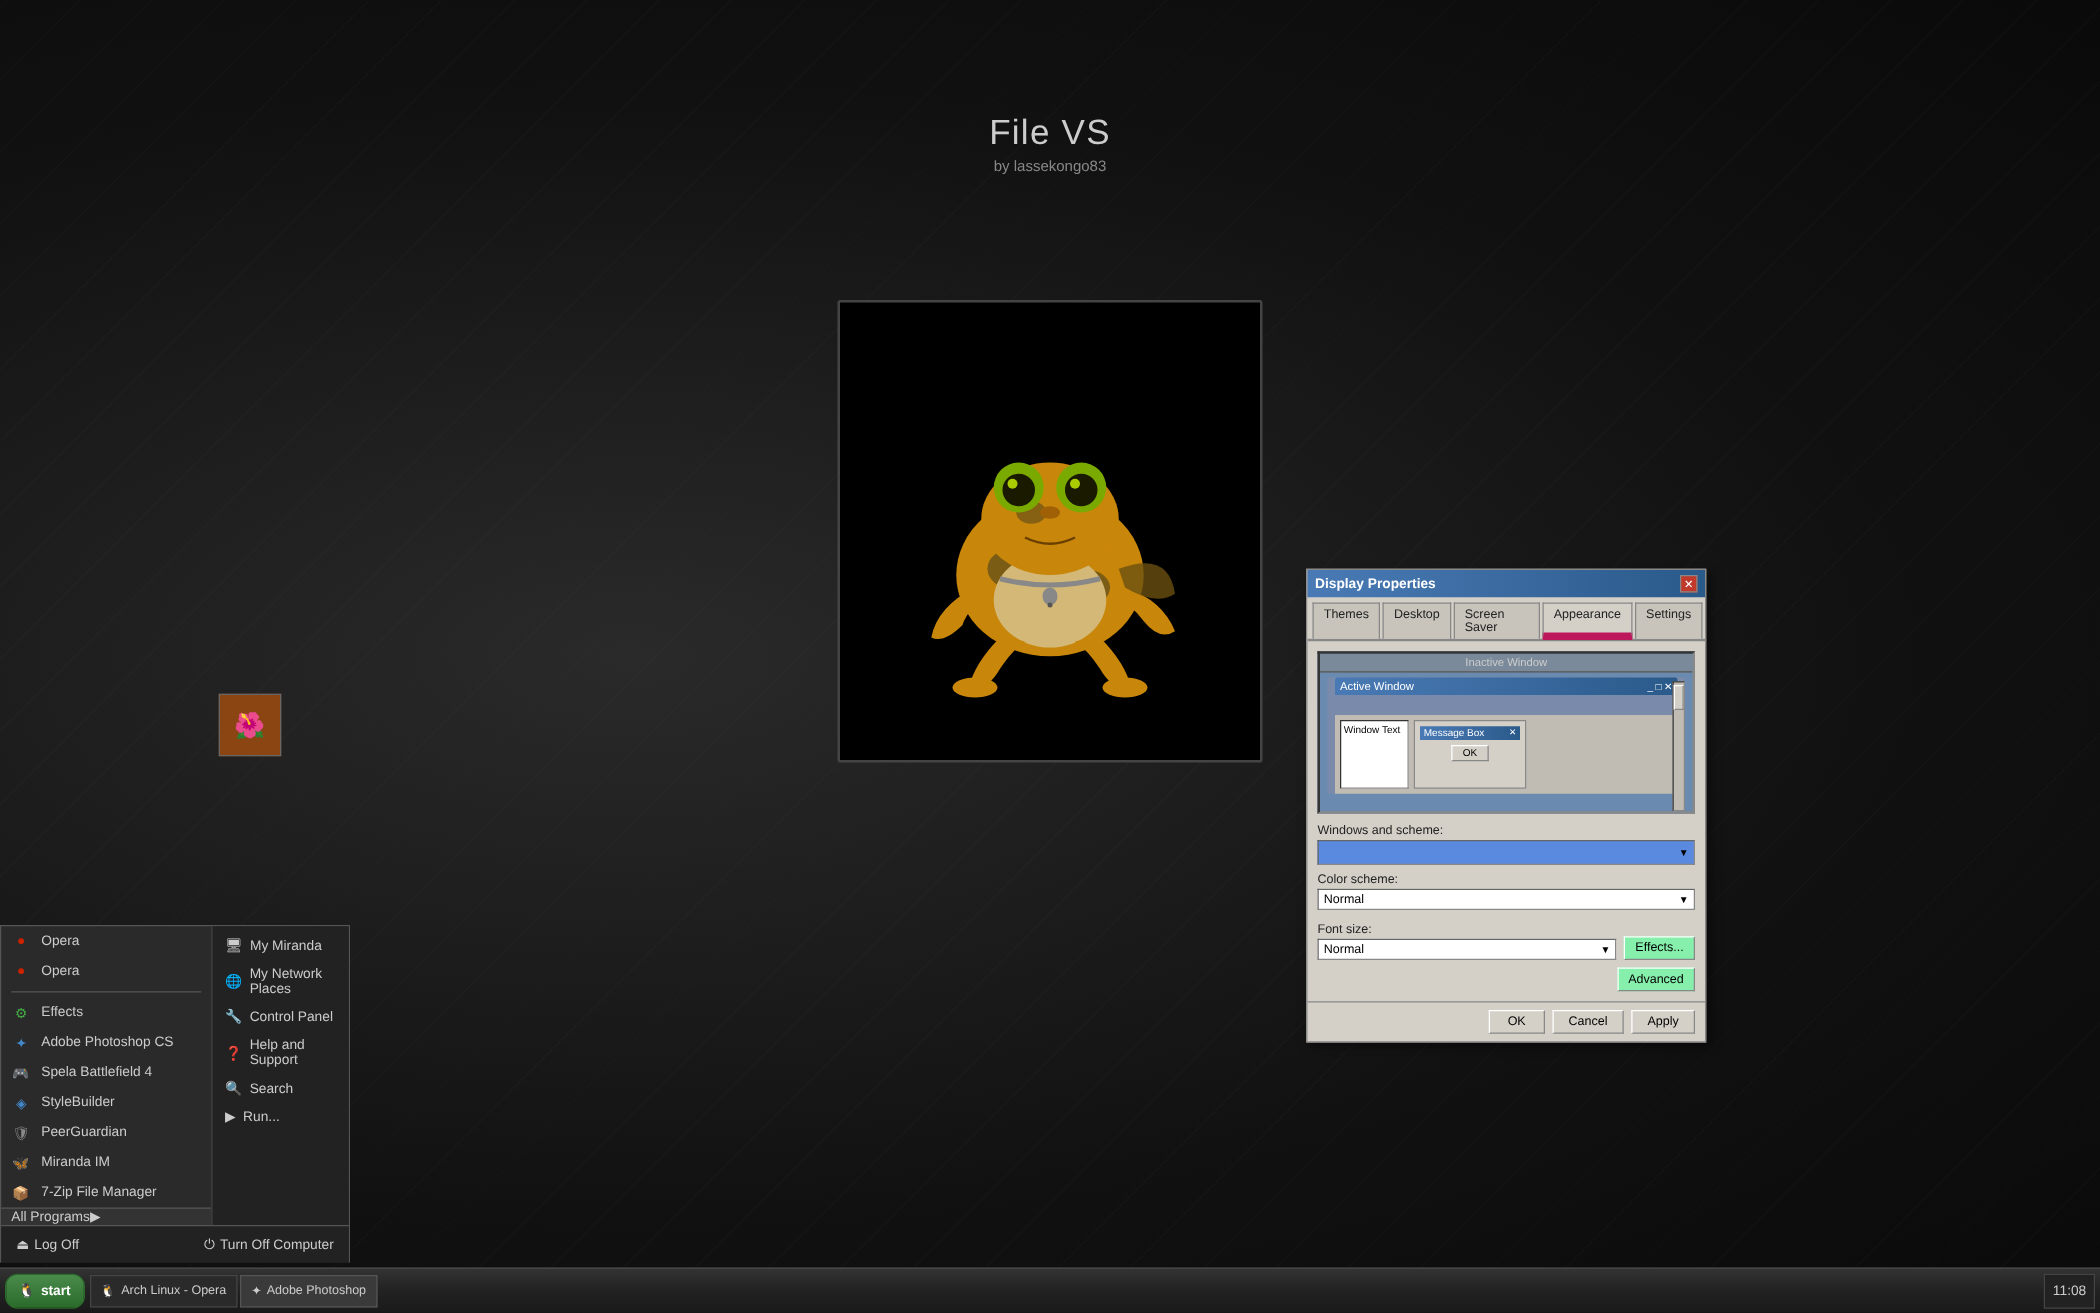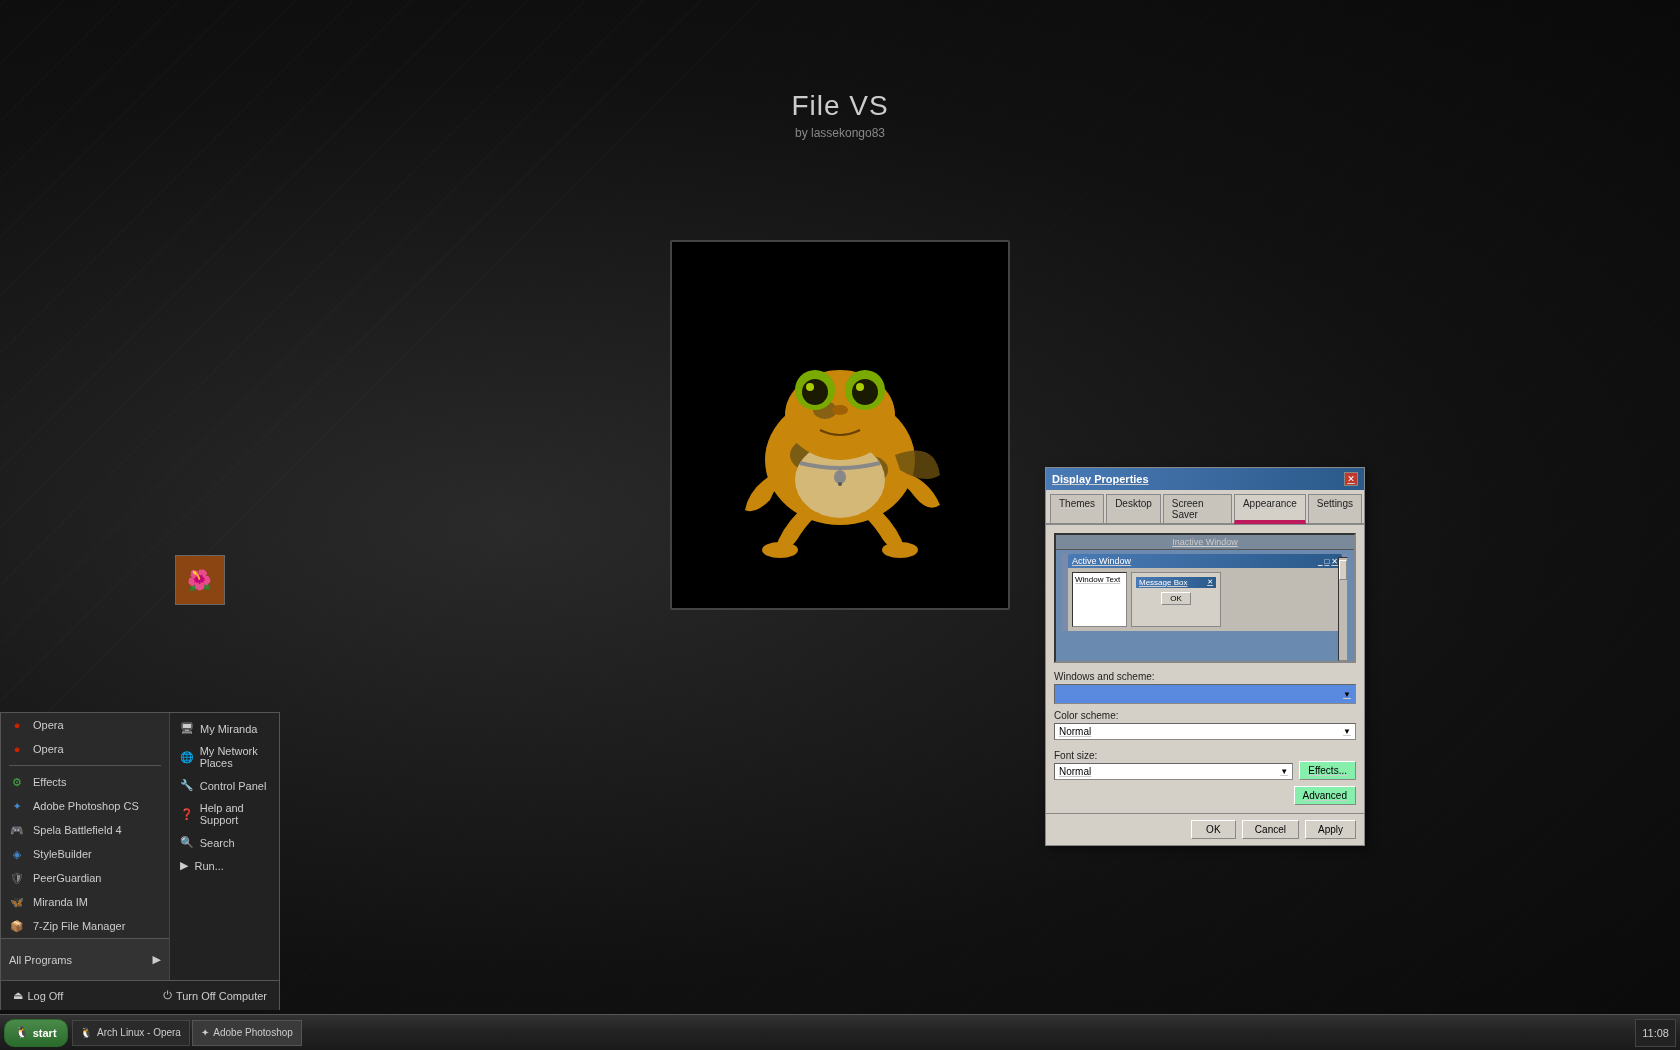--- a/index.html
+++ b/index.html
@@ -142,22 +142,22 @@
       display: flex;
       align-items: center;
       gap: 4px;
       cursor: pointer;
       padding: 2px 4px;
     }
 
     .all-programs {
       display: flex;
       align-items: center;
-      justify-content: space-between;
-      padding: 14px 8px;
+      justify-content: flex-start;
+      padding: 0 8px;
       background: #333;
       border-top: 1px solid #555;
       cursor: pointer;
     }
 
     
     .start-menu-body {
       display: flex;
     }
 
@@ -177,27 +177,26 @@
       padding: 5px 10px;
       cursor: pointer;
       display: flex;
       align-items: center;
       gap: 6px;
     }
 
     
     .dialog {
       position: absolute;
-      top: 467px;
+      top: 455px;
       left: 1045px;
       width: 320px;
       background: #d4d0c8;
       border: 1px solid #888;
       box-shadow: 3px 3px 8px rgba(0,0,0,0.5);
-      text-decoration: underline;
     }
 
     .dialog-titlebar {
       background: linear-gradient(to right, #4a7ab5, #2a5a8a);
       color: #fff;
       padding: 3px 6px;
       display: flex;
       align-items: center;
       justify-content: space-between;
       height: 22px;
@@ -235,21 +234,21 @@
       border: 1px solid #888;
       border-bottom: none;
       margin-right: 2px;
       cursor: pointer;
       font-size: 10px;
       color: #222;
     }
 
     .dialog-tab.active {
       background: #d4d0c8;
-      border-bottom: 4px solid #be185d;
+      border-bottom: 6px solid #be185d;
       margin-bottom: -1px;
       z-index: 1;
     }
 
     .dialog-content {
       padding: 8px;
     }
 
     
     .preview-box {
@@ -271,21 +270,21 @@
     }
 
     .active-window-bar {
       background: linear-gradient(to right, #4a7ab5, #2a5a8a);
       color: #fff;
       font-size: 9px;
       padding: 2px 4px;
       display: flex;
       align-items: flex-end;
       justify-content: space-between;
-      margin: 4px 6px 0;
+      margin: 4px 6px 16px;
       border-top-left-radius: 2px;
       border-top-right-radius: 2px;
     }
 
     .active-window-content {
       background: #c0bcb4;
       margin: 0 6px;
       padding: 4px;
       display: flex;
       gap: 4px;

